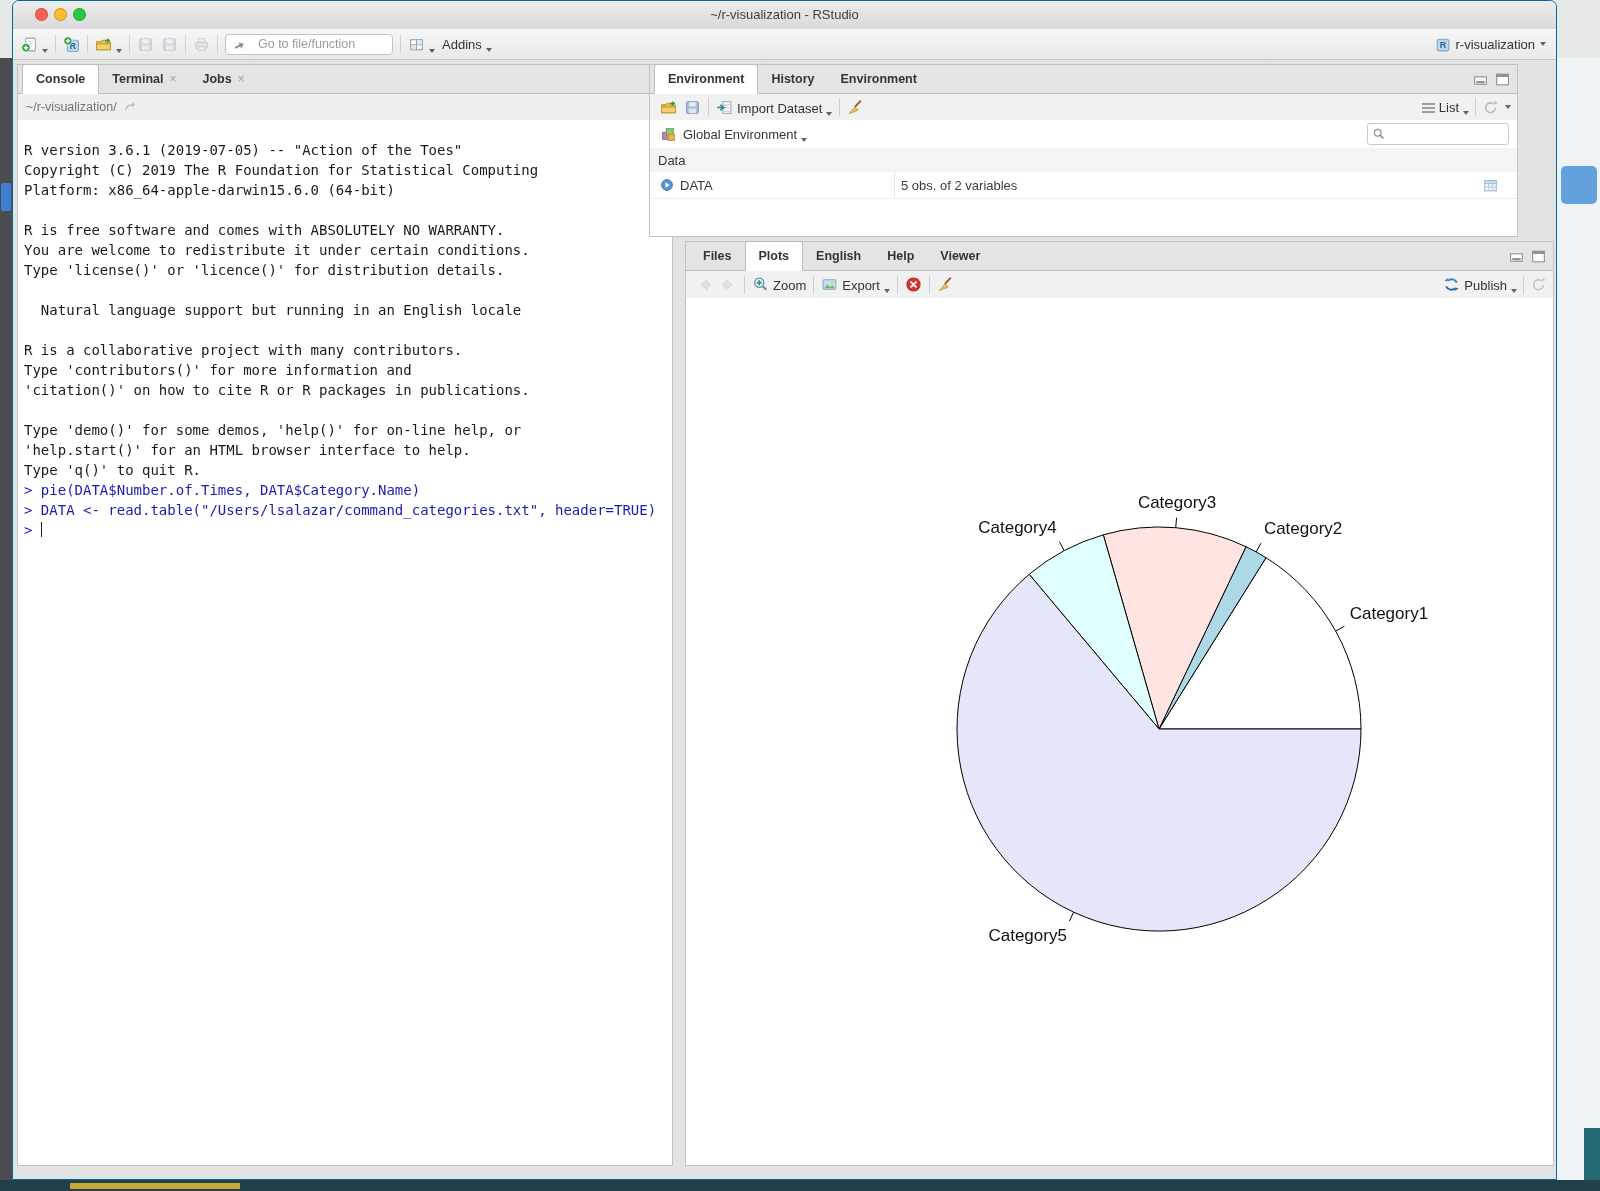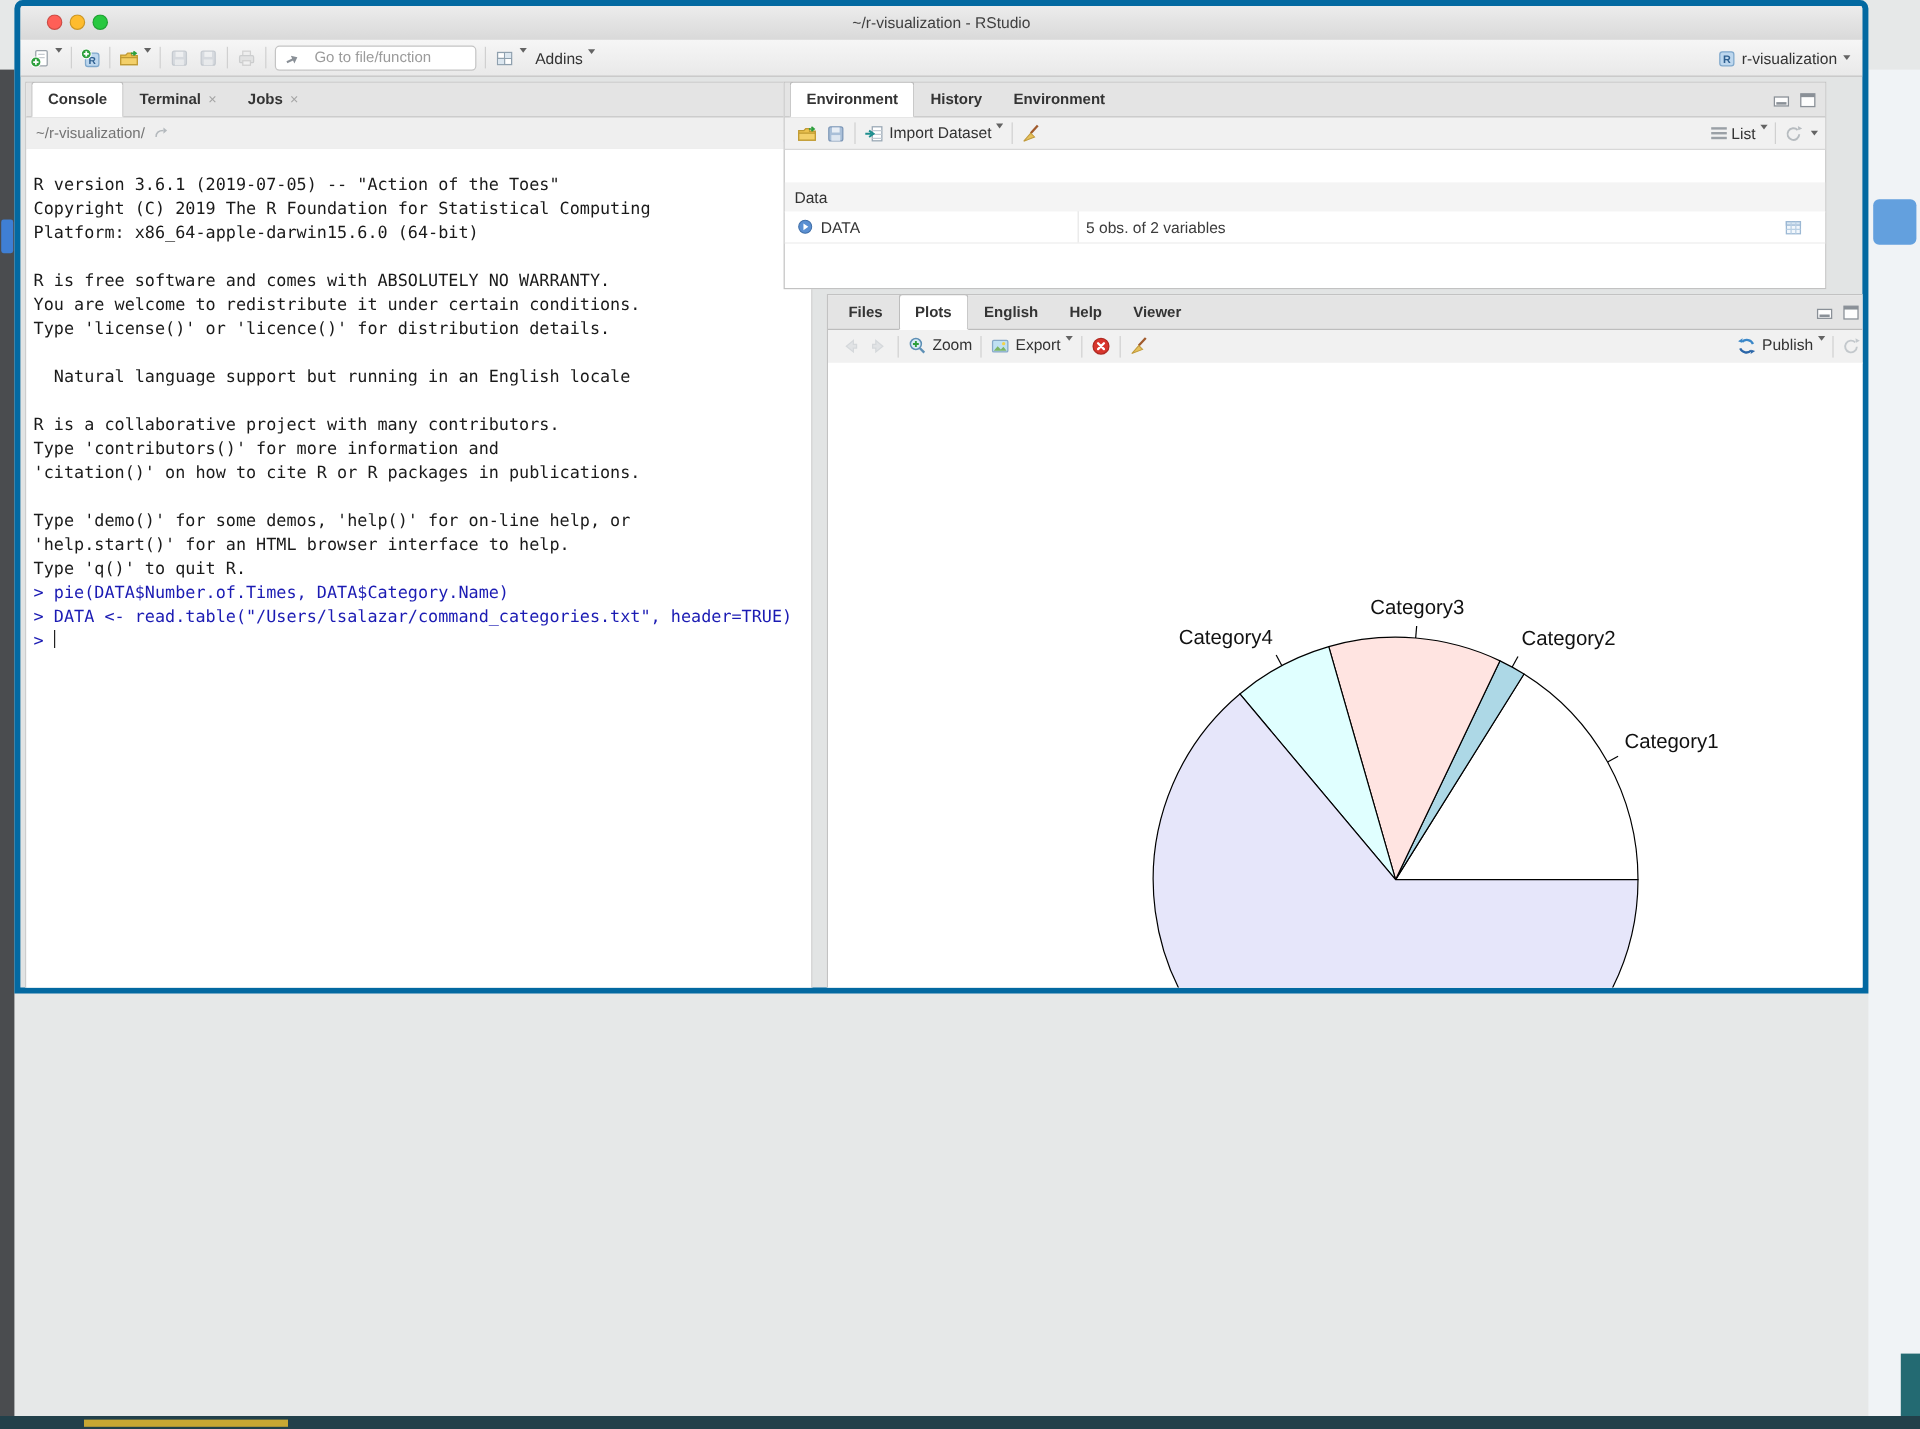--- a/index.html
+++ b/index.html
@@ -10,35 +10,35 @@
   
   #strip-left{left:0;top:58px;width:12px;height:1122px;background:#4a4c4f}
   #strip-left .blue{position:absolute;left:1px;top:125px;width:10px;height:28px;background:#3f7fd4;border-radius:2px}
   #strip-right{left:1557px;top:58px;width:43px;height:1122px;background:#f0f3f6}
   #strip-right .blue{position:absolute;left:4px;top:108px;width:36px;height:38px;background:#4a90d9;border-radius:5px;opacity:.85}
   #strip-right .teal{position:absolute;left:27px;top:1070px;width:16px;height:52px;background:#236a72}
   #dock-band{left:0;top:1180px;width:1600px;height:11px;background:#22404a}
   #dock-band .yellow{position:absolute;left:70px;top:3px;width:170px;height:6px;background:#c7a733}
 
   
-  #window{left:12px;top:0;width:1545px;height:828px;background:#e2e4e4;
-    border:5px solid #0369a1;border-radius:7px 7px 0 0;box-sizing:border-box;overflow:hidden}
+  #window{left:12px;top:0;width:1545px;height:1180px;background:#e2e4e4;
+    border:1px solid #0369a1;border-radius:7px 7px 0 0;box-sizing:border-box;overflow:hidden}
   #titlebar{left:0;top:0;width:100%;height:28px;background:linear-gradient(#ececec,#d9d9d9);border-bottom:1px solid #bdbdbd}
   .light{position:absolute;top:7px;width:13px;height:13px;border-radius:50%;border:.5px solid rgba(0,0,0,.2);box-sizing:border-box}
   #win-title{width:100%;text-align:center;line-height:27px;font-size:13px;color:#3f3f3f}
   #main-toolbar{left:0;top:28px;width:100%;height:30px;background:linear-gradient(#f6f6f6,#e9e9e9);border-bottom:1px solid #c4c4c4}
 
   .tb{display:flex;align-items:center;gap:7px;height:100%;padding:0 8px}
   .sep{width:1px;height:18px;background:#d0d0d0}
   .ic{width:17px;height:17px;flex:none}
   .ic14{width:14px;height:14px;flex:none}
   .dim{opacity:.42;filter:grayscale(55%)}
   .caret{width:0;height:0;border-left:3.5px solid transparent;border-right:3.5px solid transparent;border-top:4.5px solid #636363;flex:none}
   .tblabel{font-size:13px;color:#333;white-space:nowrap}
-  .btn{display:flex;align-items:flex-start;gap:4px;cursor:default}
+  .btn{display:flex;align-items:flex-end;gap:4px;cursor:default}
 
   #goto-box{display:flex;align-items:center;gap:10px;width:168px;height:21px;background:#fff;
     border:1px solid #c4c4c4;border-radius:4px;padding:0 6px;box-sizing:border-box}
   #goto-box input{border:none;outline:none;width:120px;font-size:12.5px;color:#333;background:transparent;
     font-family:"Liberation Sans",sans-serif}
   #goto-box input::placeholder{color:#9b9b9b}
   #proj-cluster{position:absolute;right:10px;top:0;height:100%;display:flex;align-items:center;gap:5px}
 
   
   .pane{position:absolute;background:#fff;border:1px solid #c2c2c2;box-sizing:border-box}
@@ -401,20 +401,35 @@
             </span>
             <span class="tblabel">List</span>
             <span class="caret"></span>
           </span>
           <span class="sep"></span>
           <svg class="ic" style="color:#b7bcc0">
               <use href="#i-refresh"></use>
             </svg>
           <span class="caret"></span>
         </div>
+      </div>
+      <div id="env-global">
+        <svg class="ic">
+            <use href="#i-cubes"></use>
+          </svg>
+        <span class="btn">
+          <span class="lbl">Global Environment</span>
+          <span class="caret"></span>
+        </span>
+        <span class="searchbox">
+          <svg class="ic14">
+              <use href="#i-magnify"></use>
+            </svg>
+          <input style="position: absolute; left: 22px; top: 1px; width: 112px; height: 16px; border: none; outline: none; font-size: 12px;">
+        </span>
       </div>
       <div id="env-header">
         <span>Data</span>
       </div>
       <div id="env-row">
         <svg class="ic14" style="margin-left:10px">
             <use href="#i-play"></use>
           </svg>
         <span class="name">DATA</span>
         <span class="val">5 obs. of 2 variables</span>

